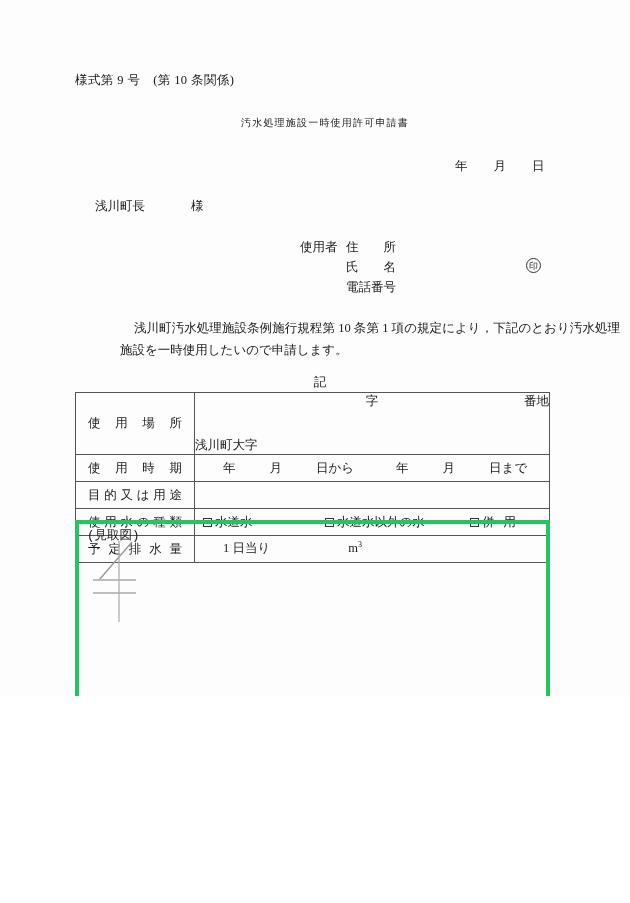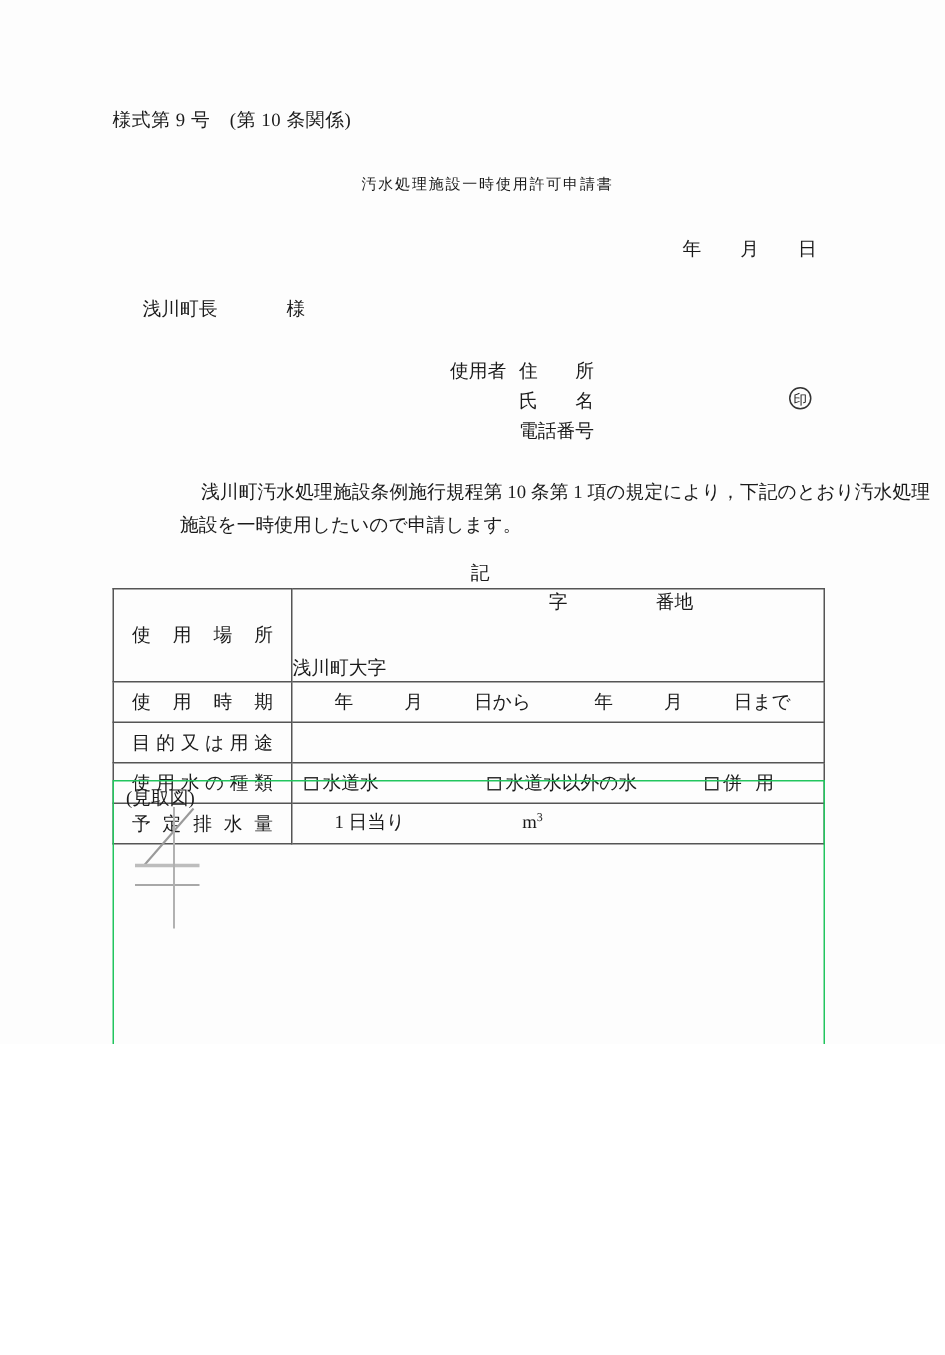--- a/index.html
+++ b/index.html
@@ -121,21 +121,21 @@
   td.label-cell .lbl {
     display: flex;
     justify-content: space-between;
     padding: 0 12px;
   }
   td.value-cell { padding-left: 8px; }
 
   .loc-line { display: flex; }
   .loc-line .a { width: 120px; margin-top: 44px; }
   .loc-line .b { width: 140px; text-align: center; }
-  .loc-line .c { width: 120px; text-align: left; }
+  .loc-line .c { width: 120px; text-align: right; }
 
   .period-line { padding-left: 28px; white-space: nowrap; }
   .period-line .s1 { display: inline-block; width: 34px; }
   .period-line .s2 { display: inline-block; width: 42px; }
   .period-line .s3 { display: inline-block; width: 34px; }
 
   .water-line { display: flex; padding-left: 8px; }
   .water-line .opt { white-space: nowrap; }
   .water-line .opt1 { width: 122px; }
   .water-line .opt2 { width: 145px; }
@@ -153,22 +153,23 @@
   .vol-line { padding-left: 28px; white-space: nowrap; }
   .vol-line .unit { display: inline-block; margin-left: 78px; }
   sup { font-size: 8px; vertical-align: super; }
 
   .sketch-box {
     position: absolute;
     left: 75px;
     top: 520px;
     width: 475px;
     height: 257px;
-    border: 1px solid #22c55e;
-    box-sizing: border-box;
+    border: 4px solid #22c55e;
+    box-sizing: border-box;
+    font-family: Liberation Mono, monospace;
   }
   .sketch-label {
     position: absolute;
     left: 8px;
     top: 3px;
     font-size: 12.5px;
   }
   .sketch-mark {
     position: absolute;
     left: 12px;

